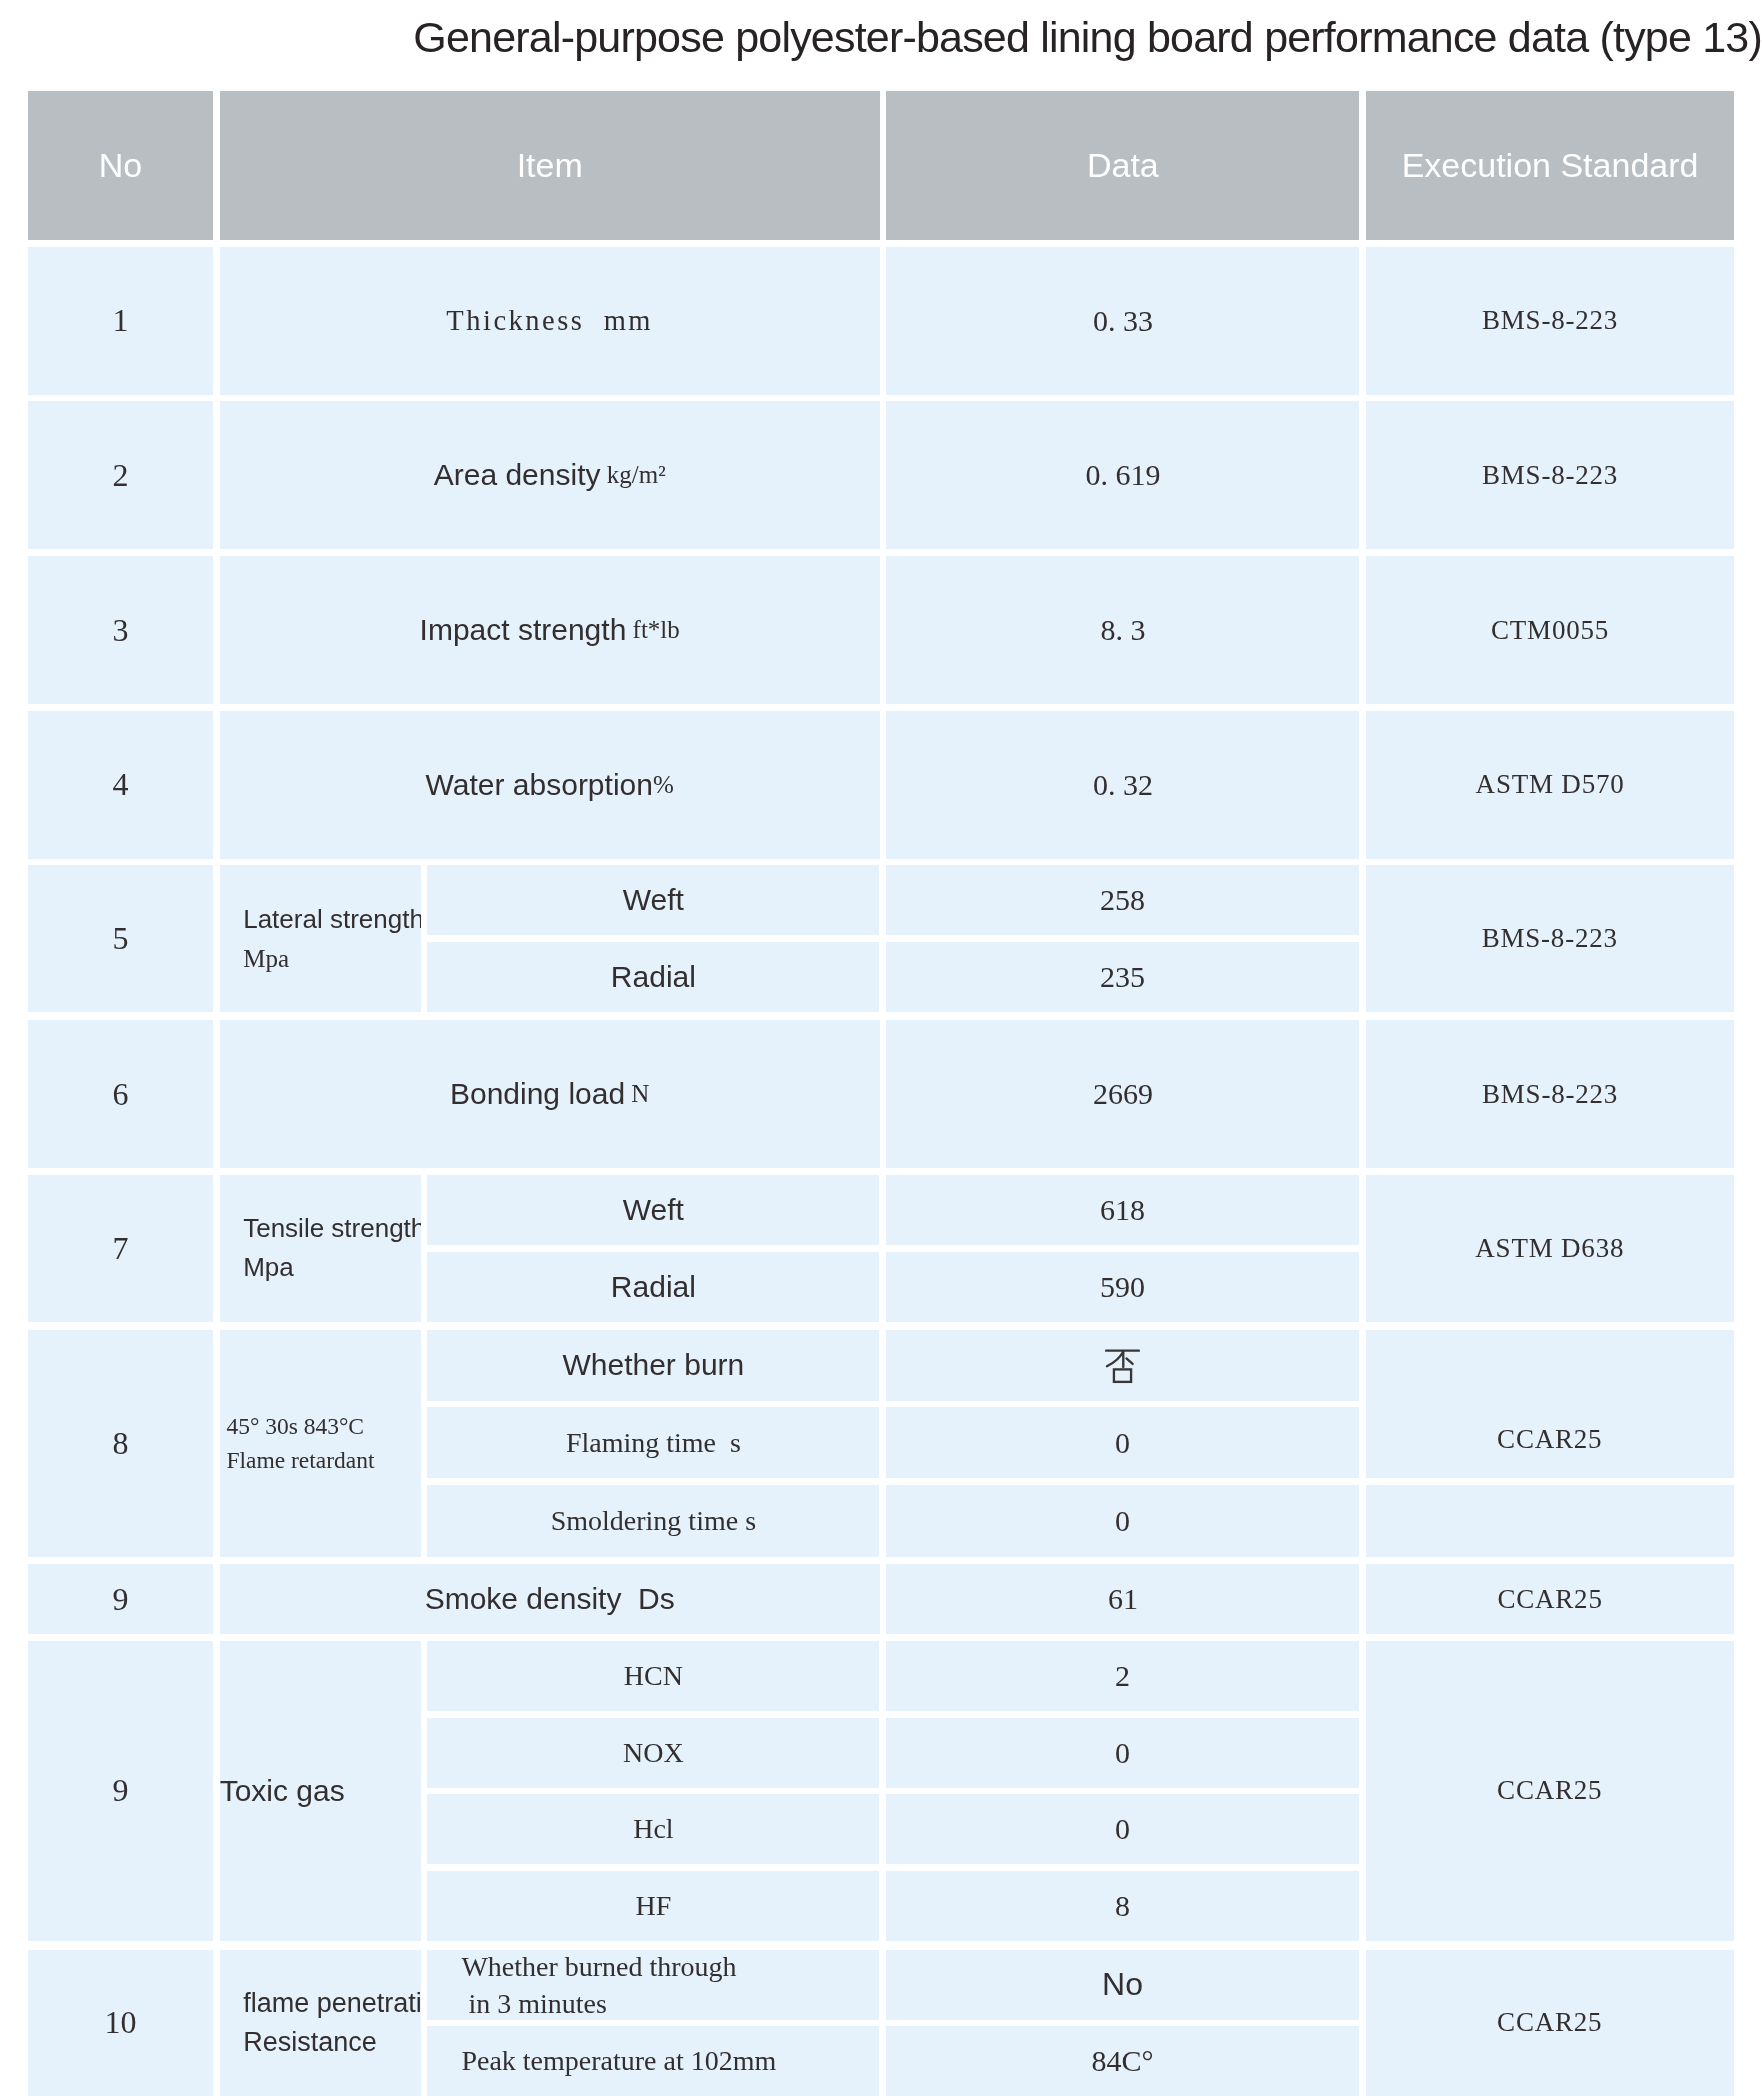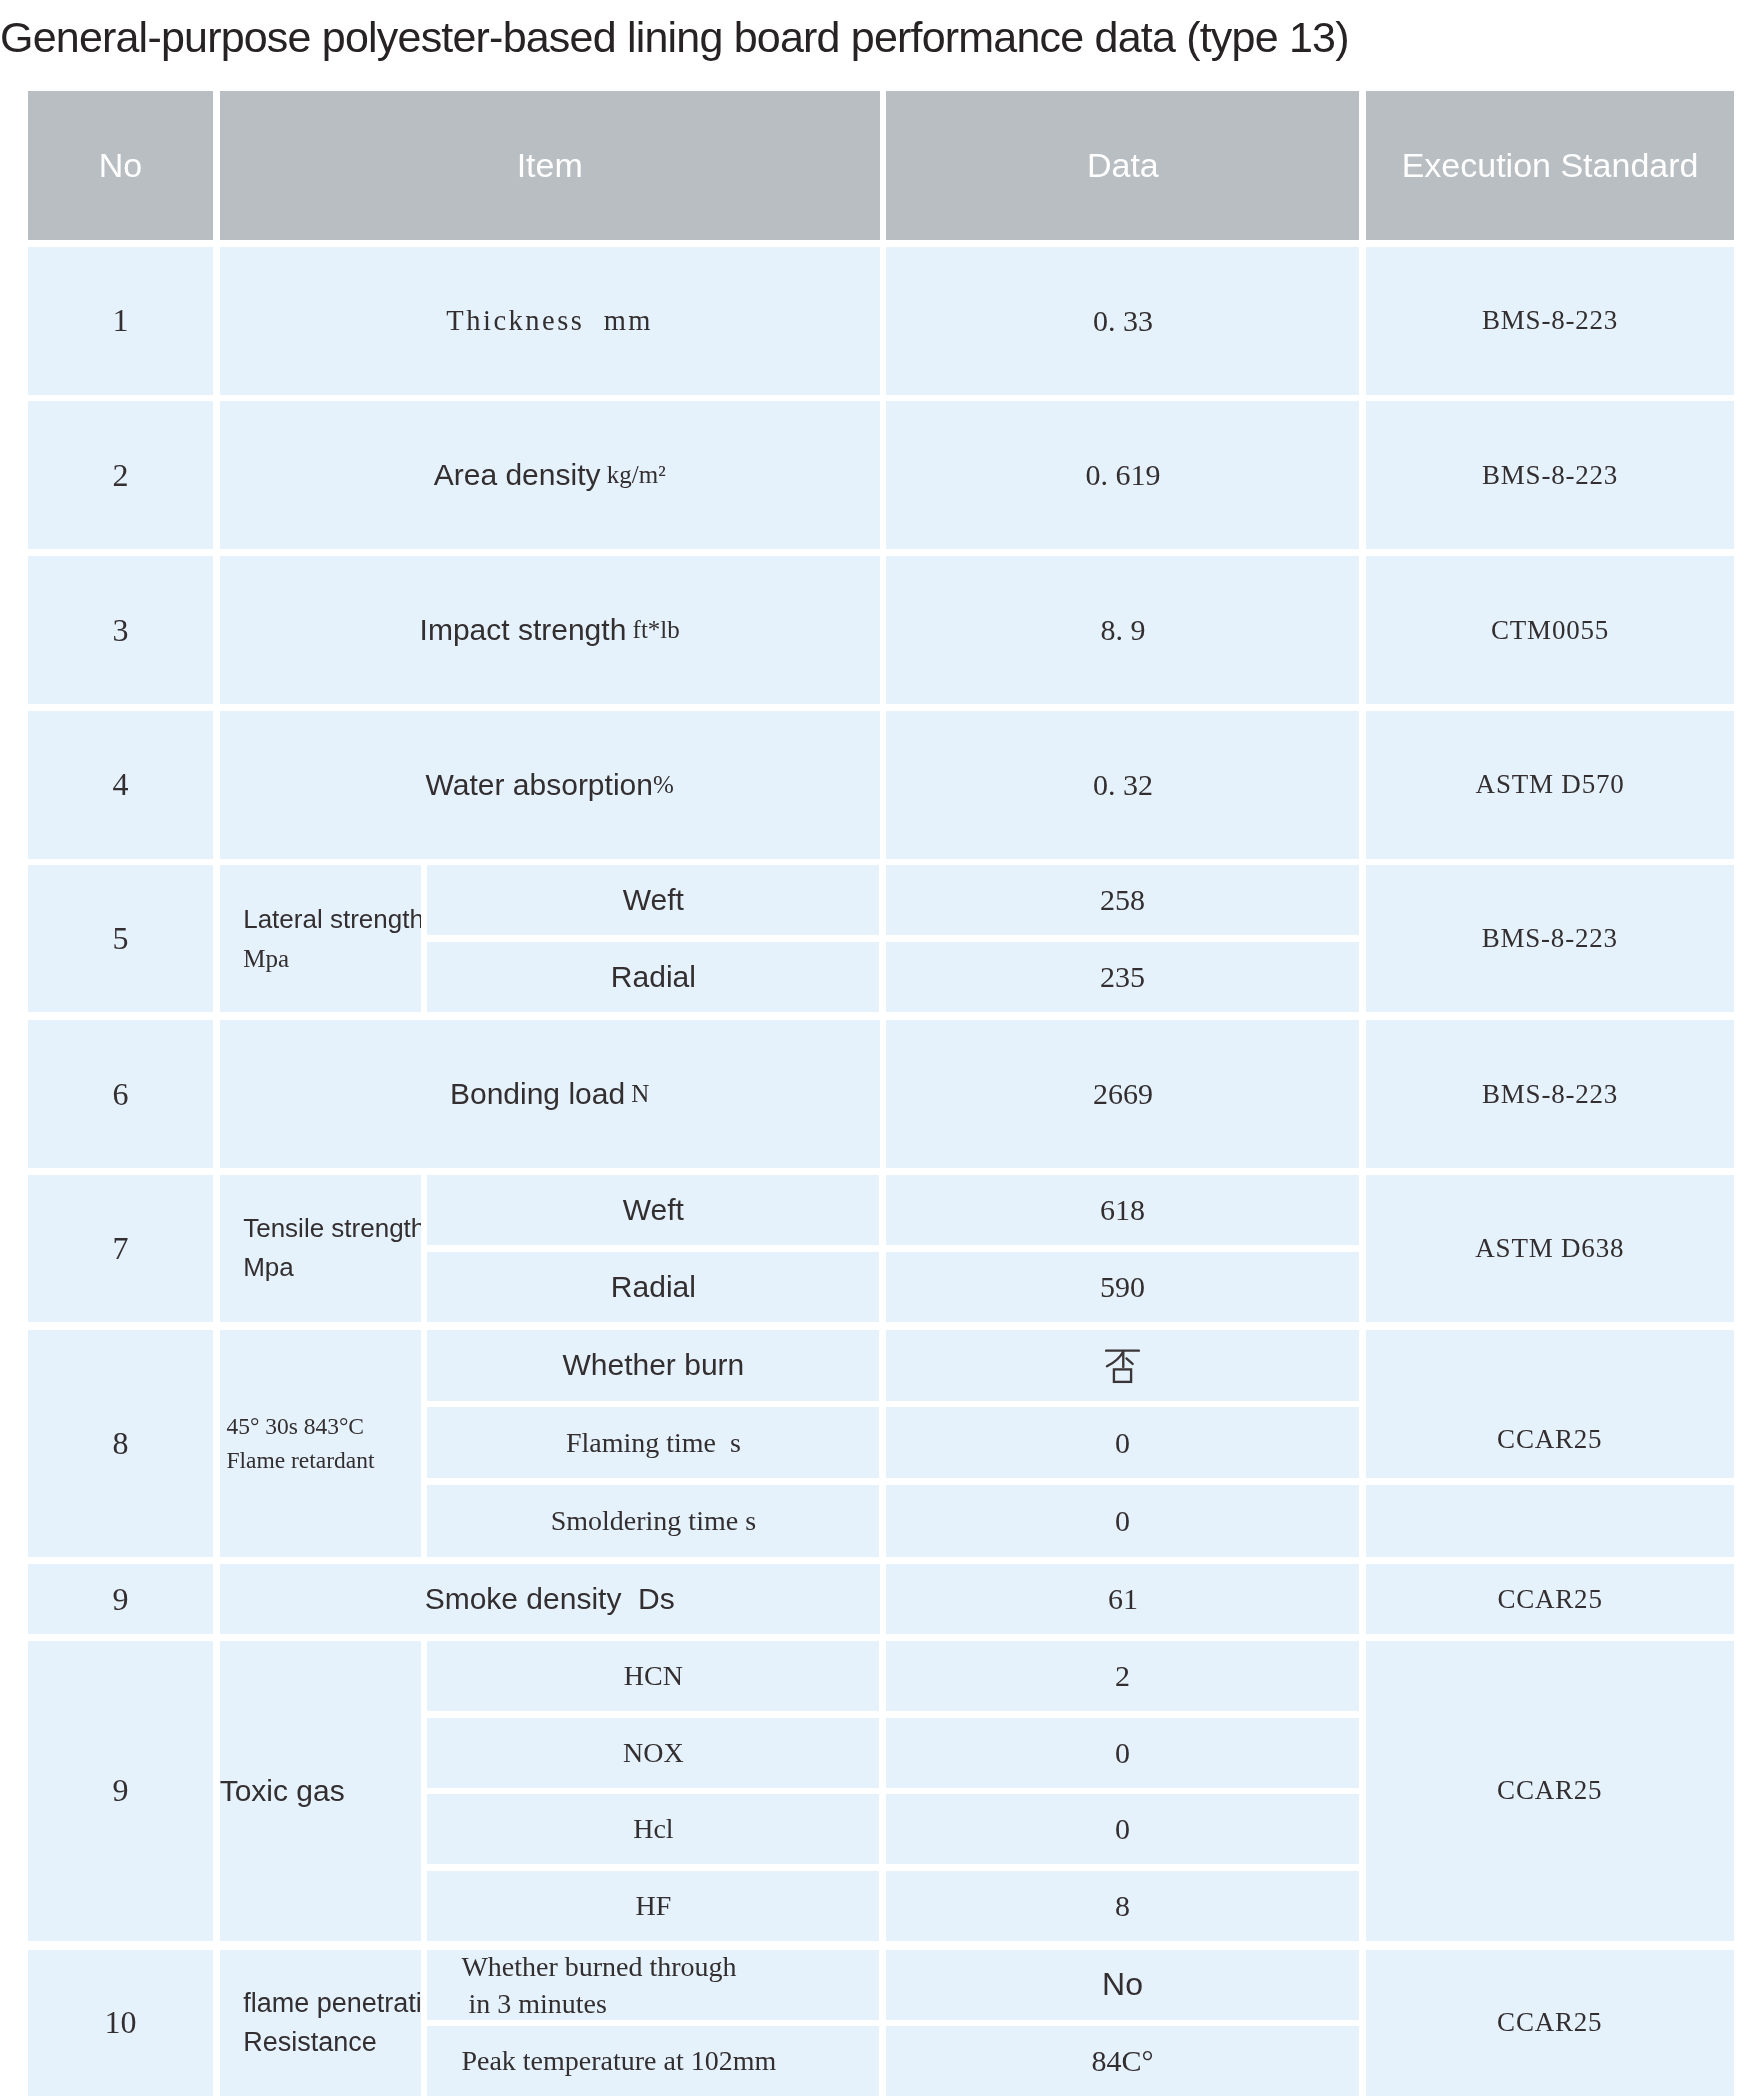--- a/index.html
+++ b/index.html
@@ -7,21 +7,21 @@
     --serif: "Liberation Serif", "DejaVu Serif", serif;
     --row-bg: #e5f2fc;
     --head-bg: #b9bec2;
     --ink: #332e2f;
   }
   html,body{margin:0;padding:0;background:#ffffff;}
   .page{position:relative;width:1762px;height:2099px;background:#ffffff;overflow:hidden;}
 
   .title{
     position:absolute;top:6.7px;left:0;width:100%;
-    text-align:left;
+    text-align:right;
     font-family:var(--sans);
     font-size:43px;line-height:60px;font-weight:400;
     letter-spacing:-0.8px;color:#272223;
   }
 
   .tbl{
     position:absolute;left:28px;top:91px;width:1706px;
     display:flex;flex-direction:column;row-gap:6.7px;
   }
   .row{display:grid;column-gap:6.7px;row-gap:6.7px;}
@@ -139,21 +139,21 @@
 
     <div class="row cols4 h176">
       <div class="c f-no">
           <span>3</span>
         </div>
       <div class="c">
         <span class="f-item-sans">Impact strength</span>
           <span class="f-unit"> ft*lb</span>
       </div>
       <div class="c f-data">
-          <span>8. 9</span>
+          <span>8. 3</span>
         </div>
       <div class="c f-std">
           <span>CTM0055</span>
         </div>
     </div>
 
     <div class="row cols4 h176">
       <div class="c f-no">
           <span>4</span>
         </div>

